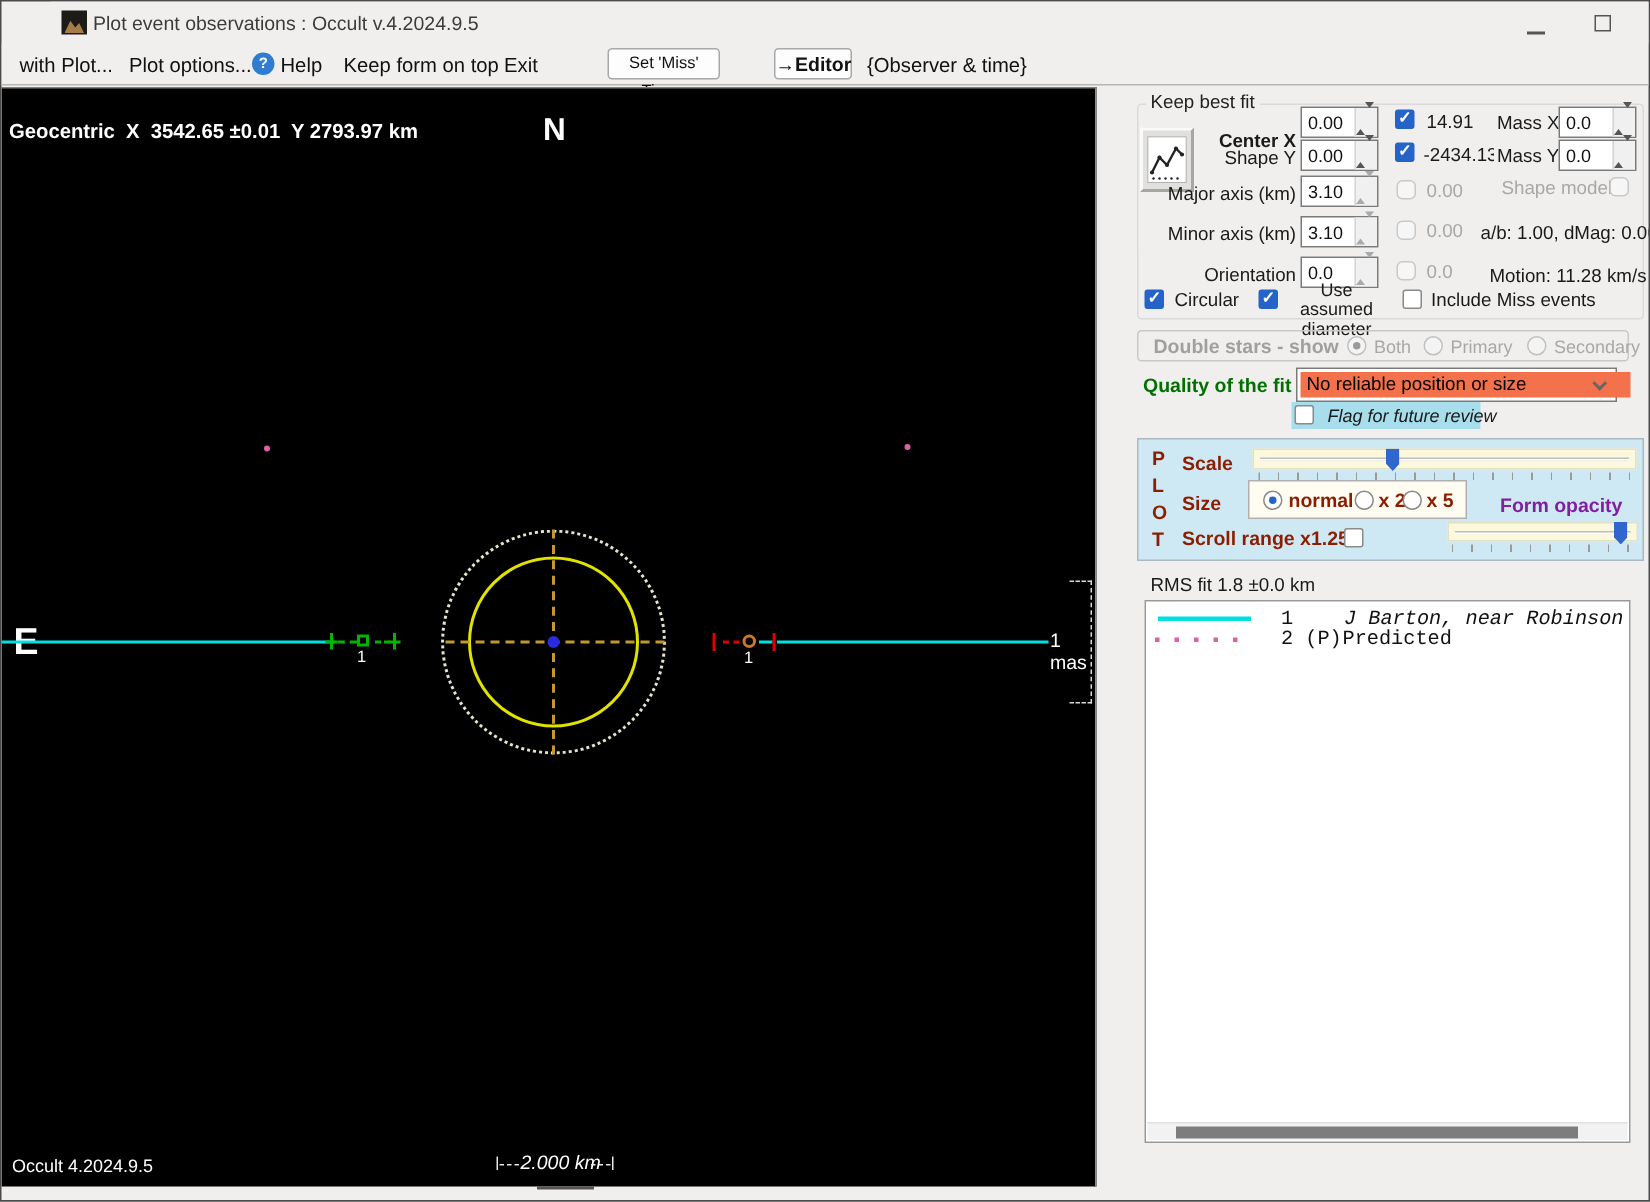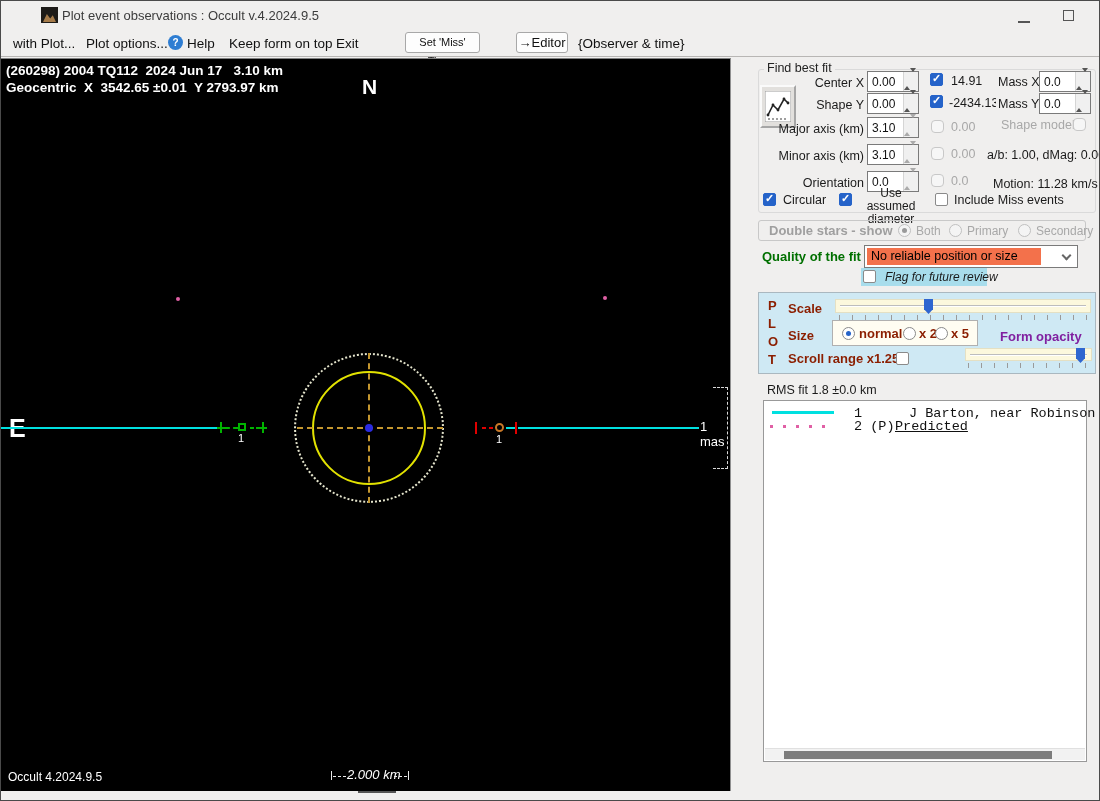--- a/index.html
+++ b/index.html
@@ -67,21 +67,21 @@
   .cb.on::after { content:"✓"; position:absolute; left:1px; top:-2px; color:#fff; font-size:11px; font-weight:bold; }
   .cb.dis { border:1px solid #c8c8c8; background:#f6f6f6; border-radius:4px; }
   .rd { position:absolute; width:13px; height:13px; border:1px solid #8a8a8a; border-radius:50%; background:#fff; }
   .rd.on::after { content:""; position:absolute; left:3px; top:3px; width:5px; height:5px; border-radius:50%; background:#2563c9; }
   .rd.dis { border-color:#c0c0c0; background:#f4f4f4; }
   .rd.dis.on::after { background:#9a9a9a; }
   .darkred { color:#8b1e00; font-weight:bold; }
   .fit-btn { position:absolute; left:759px; top:84px; width:36px; height:43px; background:#e2e0dd; border:2px outset #fafafa; }
   .fit-btn svg { position:absolute; left:3px; top:4px; }
   .combo { position:absolute; left:863px; top:244px; width:214px; height:23px; background:#fff; border:1px solid #7a7a7a; }
-  .combo .fill { position:absolute; left:2px; top:2px; width:174px; height:17px; background:#f3714b; font-size:12.5px; color:#000; padding:1px 4px; white-space:nowrap; overflow:hidden; }
+  .combo .fill { position:absolute; left:2px; top:2px; width:220px; height:17px; background:#f3714b; font-size:12.5px; color:#000; padding:1px 4px; white-space:nowrap; overflow:hidden; }
   .combo .chev { position:absolute; right:7px; top:6px; width:7px; height:7px; border-right:2px solid #666; border-bottom:2px solid #666; transform:rotate(45deg); }
   .slider-track { position:absolute; background:#fcf8dd; border:1px solid #e4e0c4; }
   .slider-groove { position:absolute; left:4px; right:4px; top:5px; height:2px; background:#bdbdbd; border-bottom:1px solid #fff; }
   .slider-thumb { position:absolute; width:9px; height:15px; background:#2f66d0; clip-path:polygon(0 0,100% 0,100% 68%,50% 100%,0 68%); }
   .ticks { position:absolute; height:5px; background-image:repeating-linear-gradient(to right,#9a9a9a 0 1px,transparent 1px 13px); }
   .mono { font-family:"Liberation Mono", monospace; font-size:13.5px; color:#111; white-space:pre; }
   .listbox { position:absolute; left:762px; top:399px; width:324px; height:362px; background:#fff; border:1px solid #999; }
   .legend-line { position:absolute; left:8px; top:10px; width:62px; height:3px; background:#00e0e0; }
   .legend-dot { position:absolute; width:3px; height:3px; background:#e060a5; top:24px; }
   .hscroll { position:absolute; left:1px; bottom:1px; height:12px; width:320px; background:#f2f2f2; border-top:1px solid #e0e0e0; }
@@ -110,26 +110,25 @@
   </div>
 
   <div class="menubar">
     <div class="menu-item" style="left:12px;">with Plot...</div>
     <div class="menu-item" style="left:85px;">Plot options...</div>
     <div class="help-icon">?</div>
     <div class="menu-item" style="left:186px;">Help</div>
     <div class="menu-item" style="left:228px;">Keep form on top</div>
     <div class="menu-item" style="left:335px;">Exit</div>
     <div class="mini-btn" style="left:404px; top:3px; width:75px; height:21px; font-size:11px; line-height:19px;">Set 'Miss' Times</div>
-    <div class="mini-btn" style="left:515px; top:3px; width:52px; height:21px; font-size:13px; font-weight:normal; line-height:19px;">→Editor</div>
+    <div class="mini-btn" style="left:515px; top:3px; width:52px; height:21px; font-size:13px; font-weight:bold; line-height:19px;">→Editor</div>
     <div class="menu-item" style="left:577px;">{Observer &amp; time}</div>
   </div>
 
   <div class="plot">
-    <div class="plot-header" style="top:4px;">(260298) 2004 TQ112  2024 Jun 17   3.10 km</div>
     <div class="plot-header" style="top:21px;">Geocentric  X  3542.65 ±0.01  Y 2793.97 km</div>
     <div class="compass" style="left:361px; top:16px; font-size:21px;">N</div>
     <div class="compass" style="left:8px; top:355px; font-size:25px;">E</div>
 
     <div class="pink-dot" style="left:175px; top:238px;"></div>
     <div class="pink-dot" style="left:602px; top:237px;"></div>
 
     <div class="chord-cyan" style="left:0; top:368px; width:222px;"></div>
     <div class="gm" style="left:219px; top:363px; width:2px; height:11px;"></div>
     <div class="gm" style="left:216px; top:368px; width:8px; height:2px;"></div>
@@ -164,21 +163,21 @@
     <div class="plot-version">Occult 4.2024.9.5</div>
     <div class="km-tick" style="left:330px;"></div>
     <div class="km-dash" style="left:332px;"></div>
     <div class="km-text">2.000 km</div>
     <div class="km-dash" style="left:393px;"></div>
     <div class="km-tick" style="left:407px;"></div>
   </div>
   <div class="bottom-thumb"></div>
 
   <div class="group" style="left:757px; top:68px; width:338px; height:144px;"></div>
-  <div class="group-label" style="left:763px; top:60px;">Find best fit</div>
+  <div class="group-label" style="left:763px; top:60px;">Keep best fit</div>
   <button class="fit-btn">
     <span>
       <svg width="26" height="31" viewBox="0 0 26 31">
         <rect x="0" y="0" width="26" height="31" fill="#fff" stroke="#999" stroke-width="1"></rect>
         <polyline points="3,24 8,14 13,19 19,8 23,12" fill="none" stroke="#222" stroke-width="1.6"></polyline>
         <g fill="#222">
           <circle cx="3" cy="24" r="1.4"></circle>
             <circle cx="8" cy="14" r="1.4"></circle>
             <circle cx="13" cy="19" r="1.4"></circle>
             <circle cx="19" cy="8" r="1.4"></circle>
@@ -186,21 +185,21 @@
           <circle cx="4" cy="28" r="0.8"></circle>
             <circle cx="8" cy="28" r="0.8"></circle>
             <circle cx="12" cy="28" r="0.8"></circle>
             <circle cx="16" cy="28" r="0.8"></circle>
             <circle cx="20" cy="28" r="0.8"></circle>
         </g>
       </svg>
     </span>
   </button>
 
-  <div class="lbl right" style="left:805px; top:75px; width:58px;">Center X</div>
+  <div class="lbl right" style="left:805px; top:86px; width:58px;font-weight:bold;">Center X</div>
   <div class="spin" style="left:866px; top:70px;">
     <span class="val">0.00</span>
     <span class="btns"><span class="sp-up"></span><span class="sp-dn"></span></span>
   </div>
   <div class="cb on" style="left:929px; top:72px;"></div>
   <div class="lbl" style="left:950px; top:73px;">14.91</div>
   <div class="lbl" style="left:997px; top:74px;">Mass X</div>
   <div class="spin" style="left:1038px; top:70px;">
     <span class="val">0.0</span>
     <span class="btns"><span class="sp-up"></span><span class="sp-dn"></span></span>
@@ -302,21 +301,21 @@
 
   <div class="lbl" style="left:766px; top:382px;">RMS fit 1.8 ±0.0 km</div>
   <div class="listbox">
     <div class="legend-line"></div>
     <div class="legend-dot" style="left:6px;"></div>
     <div class="legend-dot" style="left:19px;"></div>
     <div class="legend-dot" style="left:32px;"></div>
     <div class="legend-dot" style="left:45px;"></div>
     <div class="legend-dot" style="left:58px;"></div>
     <div class="mono abs" style="left:90px; top:5px;">1</div>
-    <div class="mono abs" style="left:145px; top:5px;">J Barton, near Robinson</div>
+    <div class="mono abs" style="left:132px; top:5px;font-style:italic;">J Barton, near Robinson</div>
     <div class="mono abs" style="left:90px; top:18px;">2 (P)</div>
-    <div class="mono abs" style="left:131px; top:18px;text-decoration:underline;">Predicted</div>
+    <div class="mono abs" style="left:131px; top:18px;">Predicted</div>
     <div class="hscroll">
       <div class="thumb"></div>
     </div>
   </div>
 
 </div>
 
 </body></html>

